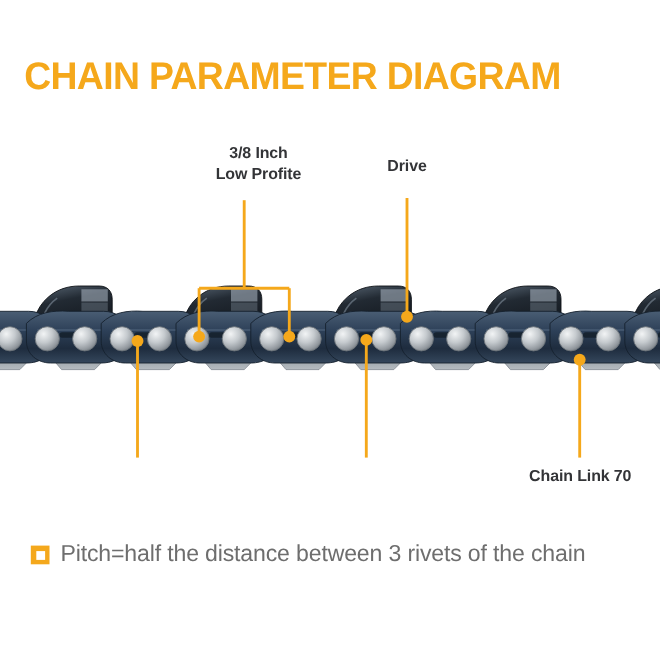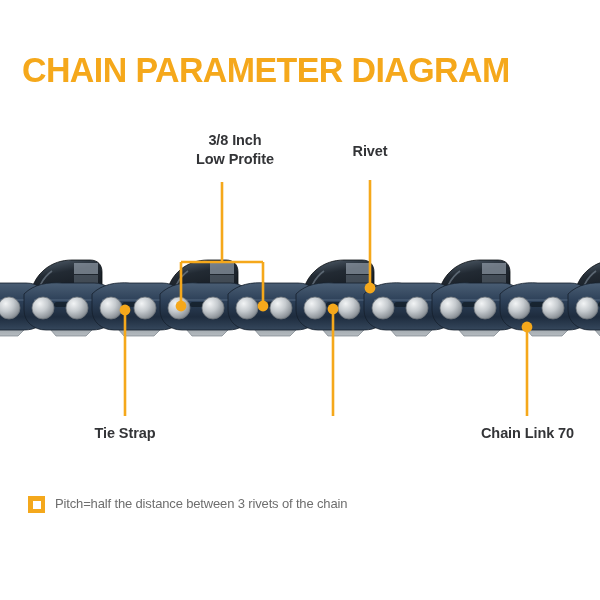--- a/index.html
+++ b/index.html
@@ -96,21 +96,21 @@
     align-items: center;
     justify-content: center;
   }
   .note-bullet i {
     display: block;
     width: 8px;
     height: 8px;
     background: #ffffff;
   }
   .note-text {
-    font-size: 13px;
+    font-size: 21px;
     line-height: 24px;
     color: #6E6E6E;
     font-weight: 400;
     letter-spacing: -0.15px;
   }
 </style>
 </head>
 <body>
 
 <div id="page">
@@ -269,23 +269,22 @@
       <circle cx="370" cy="288" r="5.4"></circle>
       <circle cx="125" cy="310" r="5.4"></circle>
       <circle cx="333" cy="309" r="5.4"></circle>
       <circle cx="527" cy="327" r="5.4"></circle>
     </g>
   </svg>
 
   <div class="callout" id="lbl-pitch">3/8 Inch
 Low Profite</div>
 
-  <div class="callout" id="lbl-cutter">Rivet</div>
-
-  <div class="callout" id="lbl-tie">Tie Strap</div>
+  <div class="callout" id="lbl-cutter">Drive</div>
+
 
 
   <div class="callout" id="lbl-chain">Chain Link 70</div>
 
   <div id="notes">
     <div class="note-row">
       <span class="note-bullet">
           <i></i>
         </span>
       <span class="note-text">Pitch=half the distance between 3 rivets of the chain</span>

